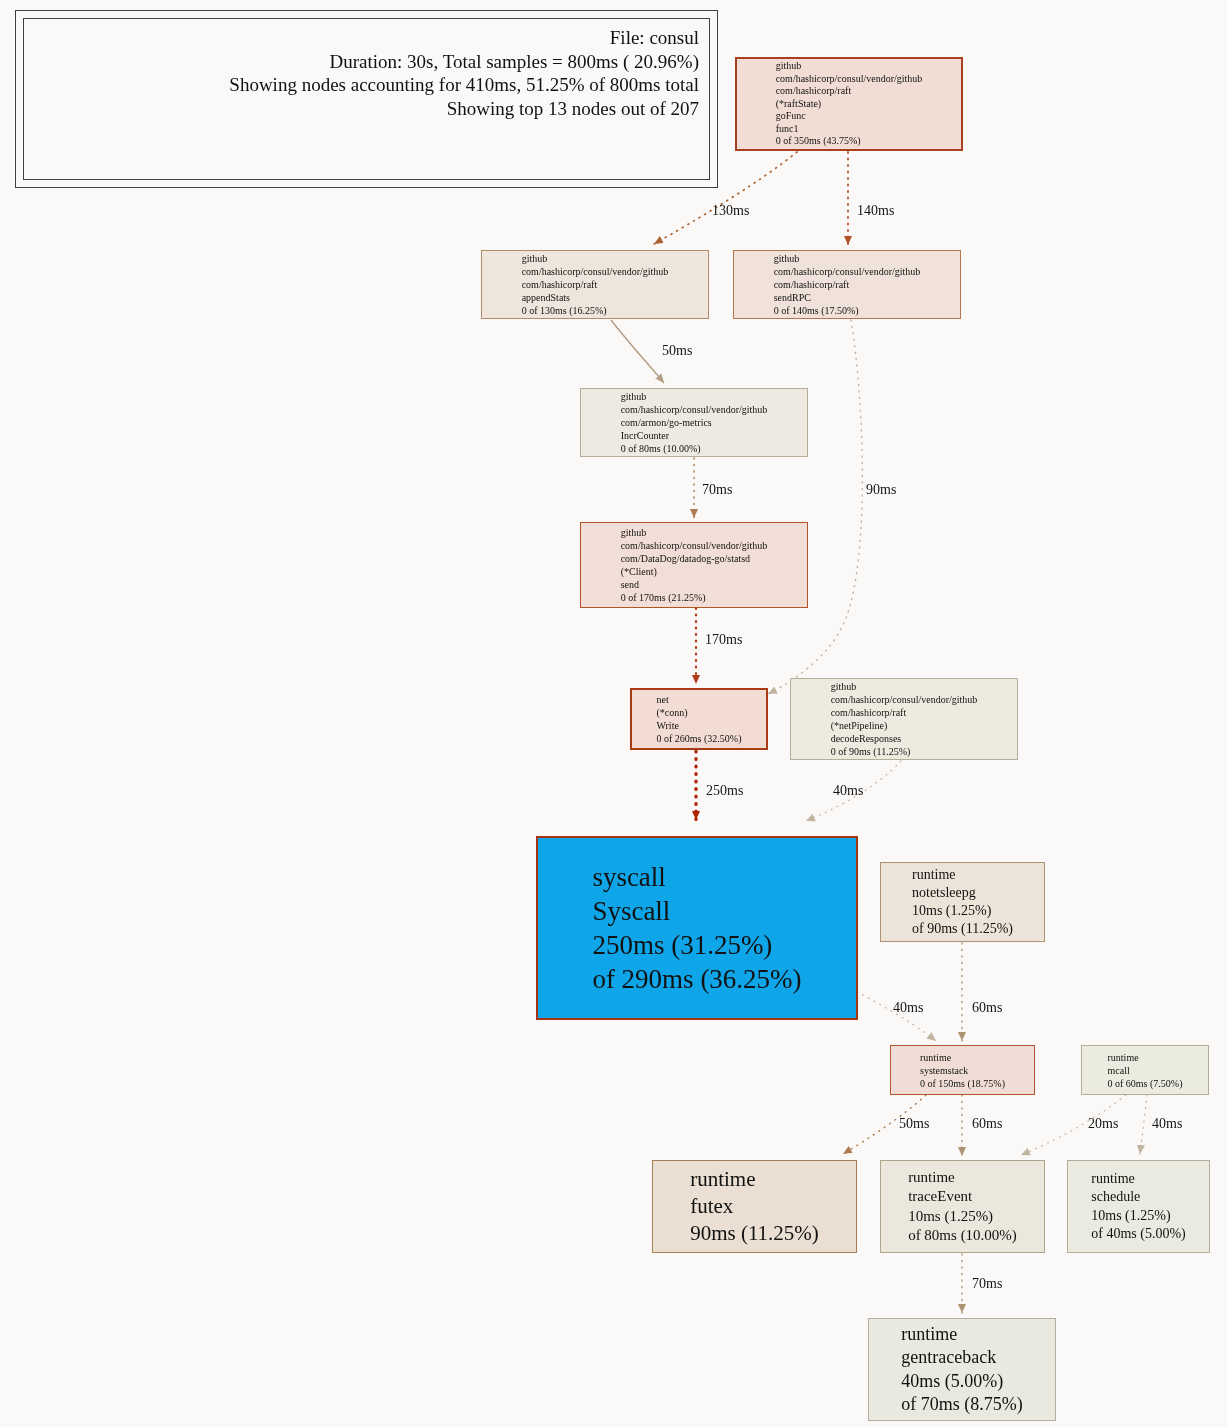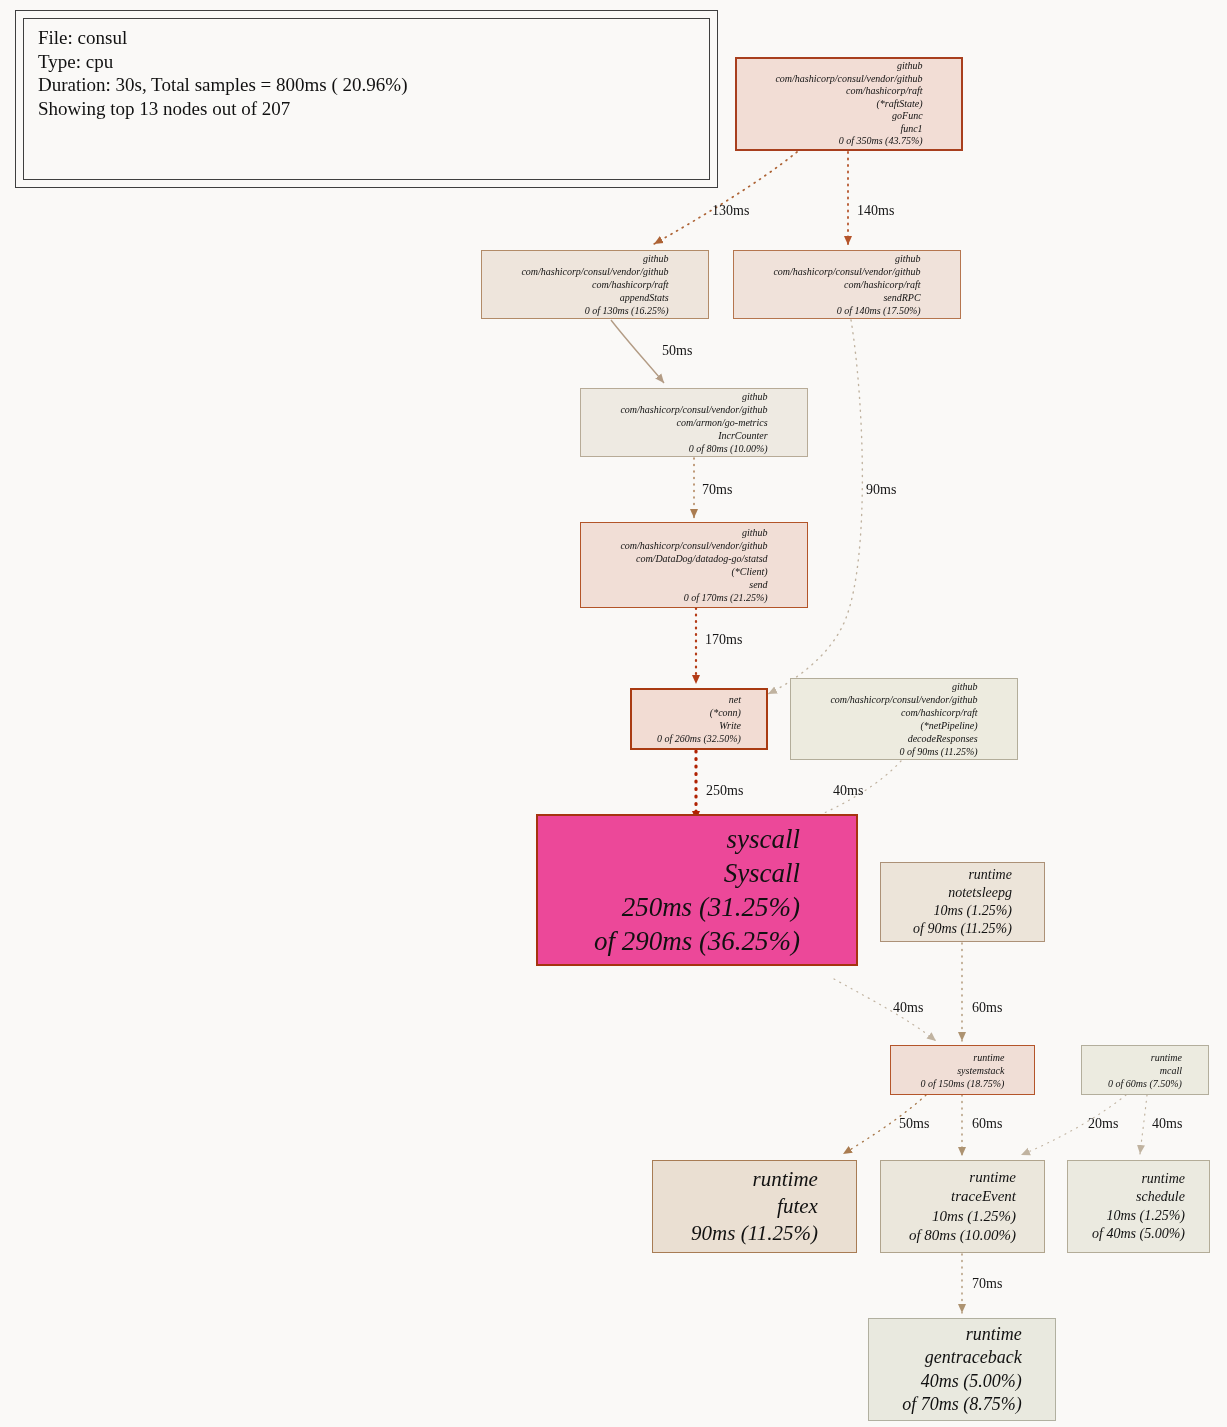--- a/index.html
+++ b/index.html
@@ -9,34 +9,34 @@
     font-family:"Liberation Serif", serif;
     position:relative;
     overflow:hidden;
   }
   .canvas{position:absolute;left:0;top:0;width:1227px;height:1427px;}
   svg.edges{position:absolute;left:0;top:0;z-index:1;}
   .legend-outer{
     position:absolute;left:15px;top:10px;width:703px;height:178px;
     border:1.5px solid #3f3f3f;box-sizing:border-box;padding:7px;z-index:2;
     background:transparent;
+    text-align:right;
   }
   .legend-inner{
     border:1px solid #3f3f3f;width:100%;height:100%;box-sizing:border-box;
     padding:7px 10px 0 14px;
     font-size:19px;line-height:23.6px;color:#111;
   }
   .node{
     position:absolute;z-index:3;box-sizing:border-box;
     display:flex;align-items:center;justify-content:center;
-    text-align:right;white-space:pre-line;
+    text-align:left;white-space:pre-line;
     border-style:solid;color:#111;
     cursor:pointer;
     line-height:1.3;
-    font-style:italic;
   }
   .edge-label{
     position:absolute;z-index:4;font-size:14px;color:#151515;
     white-space:nowrap;
   }
 </style>
 </head>
 <body>
 
 <div class="canvas">
@@ -82,22 +82,22 @@
     <path d="M926,1095 C902,1117 868,1139 843,1154" fill="none" stroke="#aa7c50" stroke-width="1.4" stroke-dasharray="1 5.5" stroke-linecap="round" marker-end="url(#ah-med)"></path>
     <path d="M962,1095 L962,1156" fill="none" stroke="#ad9371" stroke-width="1.4" stroke-dasharray="1 5.5" stroke-linecap="round" marker-end="url(#ah-tan)"></path>
     <path d="M1126,1095 C1096,1119 1055,1141 1021,1155" fill="none" stroke="#c0b3a0" stroke-width="1.1" stroke-dasharray="1 5.5" stroke-linecap="round" marker-end="url(#ah-lt)"></path>
     <path d="M1147,1095 C1145,1114 1142,1136 1140,1154" fill="none" stroke="#c0b3a0" stroke-width="1.2" stroke-dasharray="1 5.5" stroke-linecap="round" marker-end="url(#ah-lt)"></path>
     <path d="M962,1254 L962,1313" fill="none" stroke="#ad9371" stroke-width="1.4" stroke-dasharray="1 5.5" stroke-linecap="round" marker-end="url(#ah-tan)"></path>
   </svg>
 
   <div class="legend-outer">
     <div class="legend-inner">
       <div>File: consul</div>
-      <div>Type: cpu</div>
       <div>Duration: 30s, Total samples = 800ms ( 20.96%)</div>
+      <div>Showing nodes accounting for 410ms, 51.25% of 800ms total</div>
       <div>Showing top 13 nodes out of 207</div>
     </div>
   </div>
 
   <div class="node" style="left:735px;top:57px;width:228px;height:94px;background:#f2ddd5;border-color:#a83f1e;border-width:2px;font-size:10px;line-height:1.26;">github
 com/hashicorp/consul/vendor/github
 com/hashicorp/raft
 (*raftState)
 goFunc
 func1
@@ -133,21 +133,21 @@
 Write
 0 of 260ms (32.50%)</div>
 
   <div class="node" style="left:790px;top:678px;width:228px;height:82px;background:#edebdf;border-color:#b3ad9a;border-width:1.2px;font-size:10px;">github
 com/hashicorp/consul/vendor/github
 com/hashicorp/raft
 (*netPipeline)
 decodeResponses
 0 of 90ms (11.25%)</div>
 
-  <div class="node" style="left:536px;top:814px;width:322px;height:152px;background:#ec4899;border-color:#a63410;border-width:2.5px;font-size:27px;line-height:1.26;">syscall
+  <div class="node" style="left:536px;top:836px;width:322px;height:184px;background:#0ea5e9;border-color:#a63410;border-width:2.5px;font-size:27px;line-height:1.26;">syscall
 Syscall
 250ms (31.25%)
 of 290ms (36.25%)</div>
 
   <div class="node" style="left:880px;top:862px;width:165px;height:80px;background:#ece4d9;border-color:#ac9177;border-width:1.3px;font-size:14px;">runtime
 notetsleepg
 10ms (1.25%)
 of 90ms (11.25%)</div>
 
   <div class="node" style="left:890px;top:1045px;width:145px;height:50px;background:#f0ded6;border-color:#b4552a;border-width:1.5px;font-size:10px;">runtime

